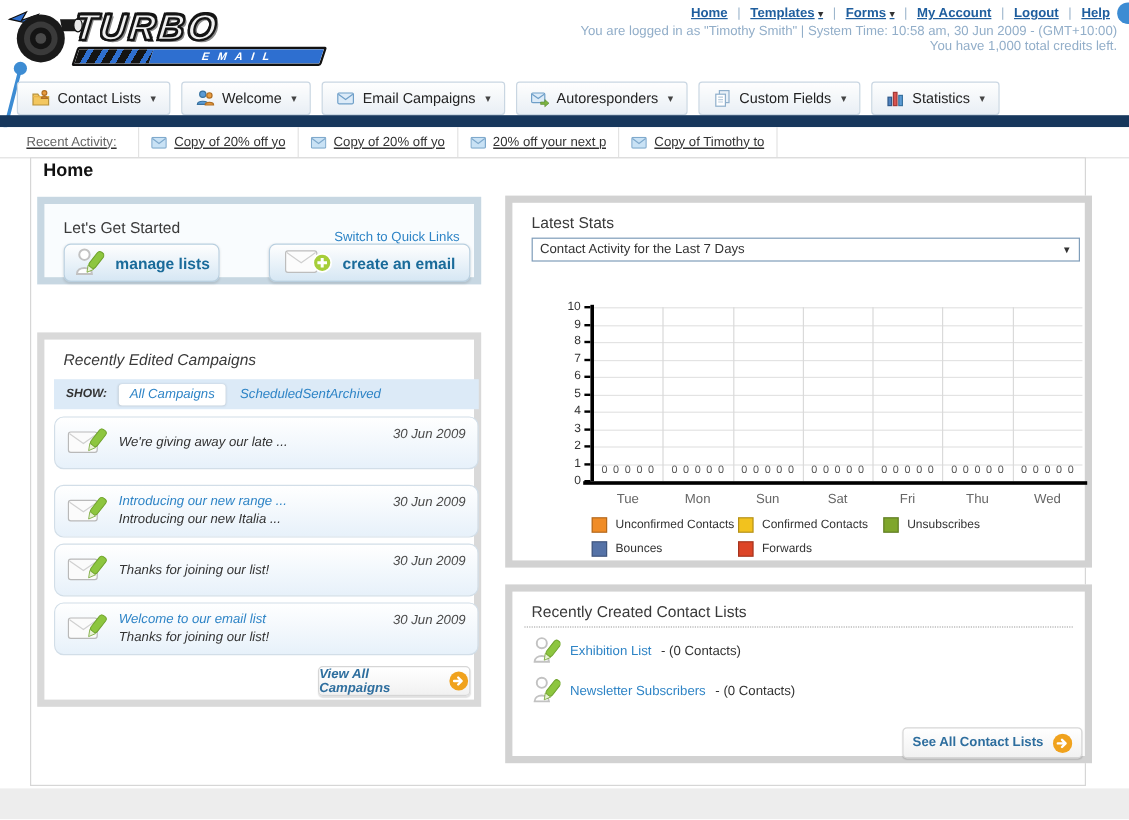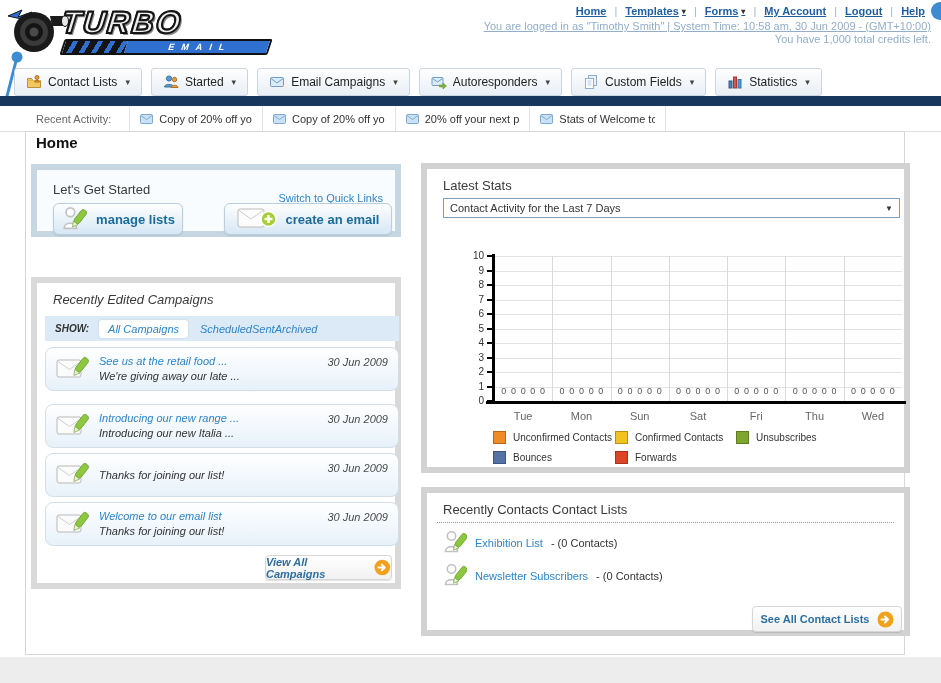--- a/index.html
+++ b/index.html
@@ -31,21 +31,21 @@
   
   .nav-bar { position:absolute; left:14px; top:68px; display:flex; gap:9px; }
   .nav-btn { height:28px; padding:0 11px; display:inline-flex; align-items:center; gap:6px;
     border:1px solid #C9D6E2; border-radius:3px; background:linear-gradient(#FEFEFE,#E9EFF5);
     font-size:12px; color:#222; cursor:pointer; white-space:nowrap; }
   .nav-btn .caret { font-size:9px; color:#444; margin-left:2px; }
   .navy-bar { position:absolute; left:0; top:96px; width:941px; height:10px; background:#17375C; }
 
   
   .ra-bar { position:absolute; left:0; top:106px; width:941px; height:26px; background:#fff;
-    border-bottom:1px solid #E0E0E0; display:flex; align-items:stretch; padding-left:36px; }
+    border-bottom:1px solid #E0E0E0; display:flex; align-items:stretch; padding-left:22px;text-decoration:underline; }
   .ra-label { font-size:11px; color:#666; margin-right:18px; align-self:center; }
   .ra-item { display:flex; align-items:center; gap:6px; padding:0 10px; font-size:11px; color:#333;
     border-left:1px solid #E3E3E3; cursor:pointer; }
   .ra-item:last-child { border-right:1px solid #E3E3E3; }
   .ra-item span { max-width:96px; white-space:nowrap; overflow:hidden; display:inline-block; }
 
   
   .content-box { position:absolute; left:25px; top:131px; width:880px; height:524px; background:#fff; border:1px solid #D6D6D6; }
   .bottom-strip { position:absolute; left:0; top:657px; width:941px; height:26px; background:#EDEDED; }
   .page-title { position:absolute; left:36px; top:134px; font-size:15px; font-weight:bold; color:#111; }
@@ -156,42 +156,42 @@
     <span class="tl-sep">|</span>
     <span class="toplink">
         <span>Logout</span>
       </span>
     <span class="tl-sep">|</span>
     <span class="toplink">
         <span>Help</span>
       </span>
   </div>
   <div class="edge-dot"></div>
-  <div class="login-line" style="top:20px;text-decoration:underline;">You are logged in as "Timothy Smith" | System Time: 10:58 am, 30 Jun 2009 - (GMT+10:00)</div>
+  <div class="login-line" style="top:20px;">You are logged in as "Timothy Smith" | System Time: 10:58 am, 30 Jun 2009 - (GMT+10:00)</div>
   <div class="login-line" style="top:33px;">You have 1,000 total credits left.</div>
 
   <div class="nav-bar">
     <div class="nav-btn">
       <svg width="16" height="16" viewBox="0 0 16 16">
           <path d="M1.5 4.5h4l1.5 2h7.5v7h-13z" fill="#F3C75F" stroke="#B8923B"></path>
           <path d="M1.5 6.5h13" stroke="#E9B54A"></path>
           <circle cx="11" cy="3.5" r="2" fill="#E99C3F" stroke="#B06F24"></circle>
           <path d="M8.5 8c0-2 5-2 5 0z" fill="#E99C3F" stroke="#B06F24"></path>
         </svg>
       <span>Contact Lists</span>
         <span class="caret">▾</span>
     </div>
     <div class="nav-btn">
       <svg width="16" height="16" viewBox="0 0 16 16">
           <circle cx="6" cy="4.5" r="2.6" fill="#5B9BD5" stroke="#39729F"></circle>
           <path d="M1.5 13c0-3.5 9-3.5 9 0z" fill="#5B9BD5" stroke="#39729F"></path>
           <circle cx="11.5" cy="5.5" r="2.2" fill="#E99C3F" stroke="#B06F24"></circle>
           <path d="M8 13.5c0-3 7-3 7 0z" fill="#E99C3F" stroke="#B06F24"></path>
         </svg>
-      <span>Started</span>
+      <span>Welcome</span>
         <span class="caret">▾</span>
     </div>
     <div class="nav-btn">
       <svg width="16" height="16" viewBox="0 0 16 16">
           <rect x="1.5" y="3.5" width="13" height="9" rx="1" fill="#DCEBF8" stroke="#6F9FC8"></rect>
           <path d="M2 4.5l6 4.5 6-4.5" fill="none" stroke="#6F9FC8"></path>
         </svg>
       <span>Email Campaigns</span>
         <span class="caret">▾</span>
     </div>
@@ -246,21 +246,21 @@
           <rect x="0.5" y="0.5" width="12" height="9" rx="1" fill="#C9E2F5" stroke="#7FA9CC"></rect>
           <path d="M1 1.5l5.5 4 5.5-4" fill="none" stroke="#7FA9CC"></path>
         </svg>
       <span>20% off your next p</span>
     </div>
     <div class="ra-item">
       <svg width="13" height="10" viewBox="0 0 13 10">
           <rect x="0.5" y="0.5" width="12" height="9" rx="1" fill="#C9E2F5" stroke="#7FA9CC"></rect>
           <path d="M1 1.5l5.5 4 5.5-4" fill="none" stroke="#7FA9CC"></path>
         </svg>
-      <span>Stats of Welcome to</span>
+      <span>Copy of Timothy to</span>
     </div>
   </div>
 
   <div class="content-box"></div>
   <div class="page-title">Home</div>
 
   <div class="panel" id="gs-panel">
     <div class="panel-title">Let's Get Started</div>
     <span class="switch-link">Switch to Quick Links</span>
     <div class="big-btn" id="btn-manage">
@@ -298,21 +298,20 @@
     <div class="camp-item" style="top:64px;">
       <svg width="34" height="28" viewBox="0 0 34 28">
           <rect x="1" y="5" width="24" height="17" rx="2" fill="#FBFBFB" stroke="#B9B9B9"></rect>
           <path d="M2 6.5l11.5 8L25 6.5" fill="none" stroke="#D0D0D0"></path>
           <g transform="rotate(38 24 12)">
             <rect x="21" y="1" width="6.5" height="16" rx="2.5" fill="#8DC63F" stroke="#6FA22B" stroke-width="0.8"></rect>
             <path d="M21.4 17l3 5.5 3-5.5z" fill="#E8F2D5" stroke="#6FA22B" stroke-width="0.6"></path>
           </g>
         </svg>
       <div class="camp-text">
-          <div class="camp-title">See us at the retail food ...</div>
           <div class="camp-sub">We're giving away our late ...</div>
         </div>
       <div class="camp-date">30 Jun 2009</div>
     </div>
     <div class="camp-item" style="top:121px;">
       <svg width="34" height="28" viewBox="0 0 34 28">
           <rect x="1" y="5" width="24" height="17" rx="2" fill="#FBFBFB" stroke="#B9B9B9"></rect>
           <path d="M2 6.5l11.5 8L25 6.5" fill="none" stroke="#D0D0D0"></path>
           <g transform="rotate(38 24 12)">
             <rect x="21" y="1" width="6.5" height="16" rx="2.5" fill="#8DC63F" stroke="#6FA22B" stroke-width="0.8"></rect>
@@ -472,21 +471,21 @@
           <span class="legend-label">Bounces</span>
         </div>
       <div class="legend-item">
           <span class="swatch" style="background: rgb(221, 69, 39);"></span>
           <span class="legend-label">Forwards</span>
         </div>
     </div>
   </div>
 
   <div class="panel" id="cl-panel">
-    <div class="panel-title">Recently Contacts Contact Lists</div>
+    <div class="panel-title">Recently Created Contact Lists</div>
     <div class="dotted-sep"></div>
     <div class="cl-item" style="top:36px;">
       <svg width="24" height="28" viewBox="0 0 24 28">
         <circle cx="8.5" cy="7" r="4.2" fill="#FFF" stroke="#C2C2C2" stroke-width="1.6"></circle>
         <path d="M2.5 22.5c0-6.5 12-6.5 12 0z" fill="#FFF" stroke="#C2C2C2" stroke-width="1.6"></path>
         <g transform="rotate(38 16 14)">
             <rect x="13" y="3" width="6" height="15" rx="2.5" fill="#8DC63F" stroke="#6FA22B" stroke-width="0.8"></rect>
             <path d="M13.3 18l2.8 5 2.8-5z" fill="#E8F2D5" stroke="#6FA22B" stroke-width="0.6"></path>
           </g>
       </svg>

